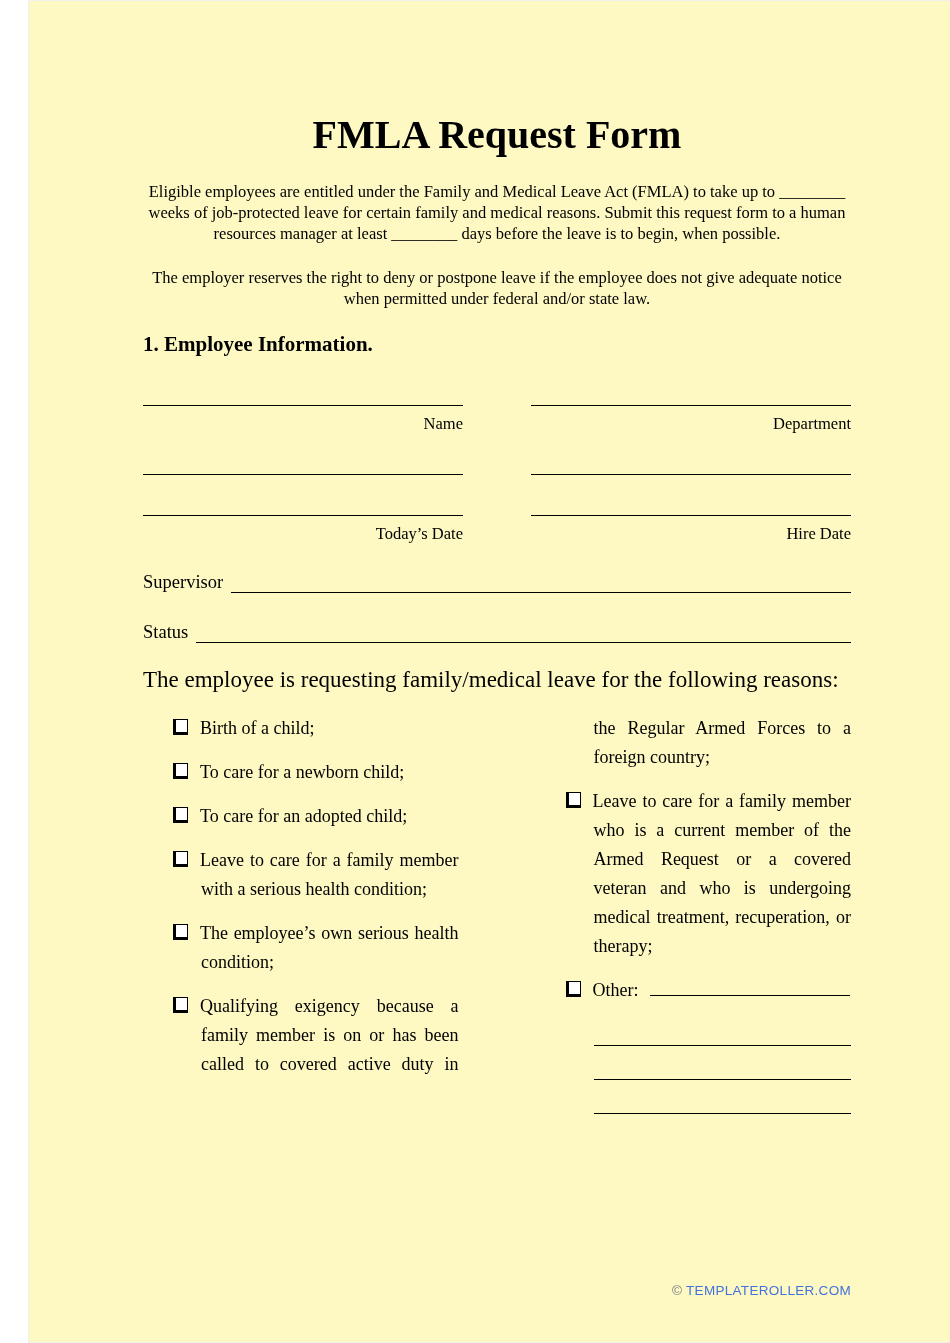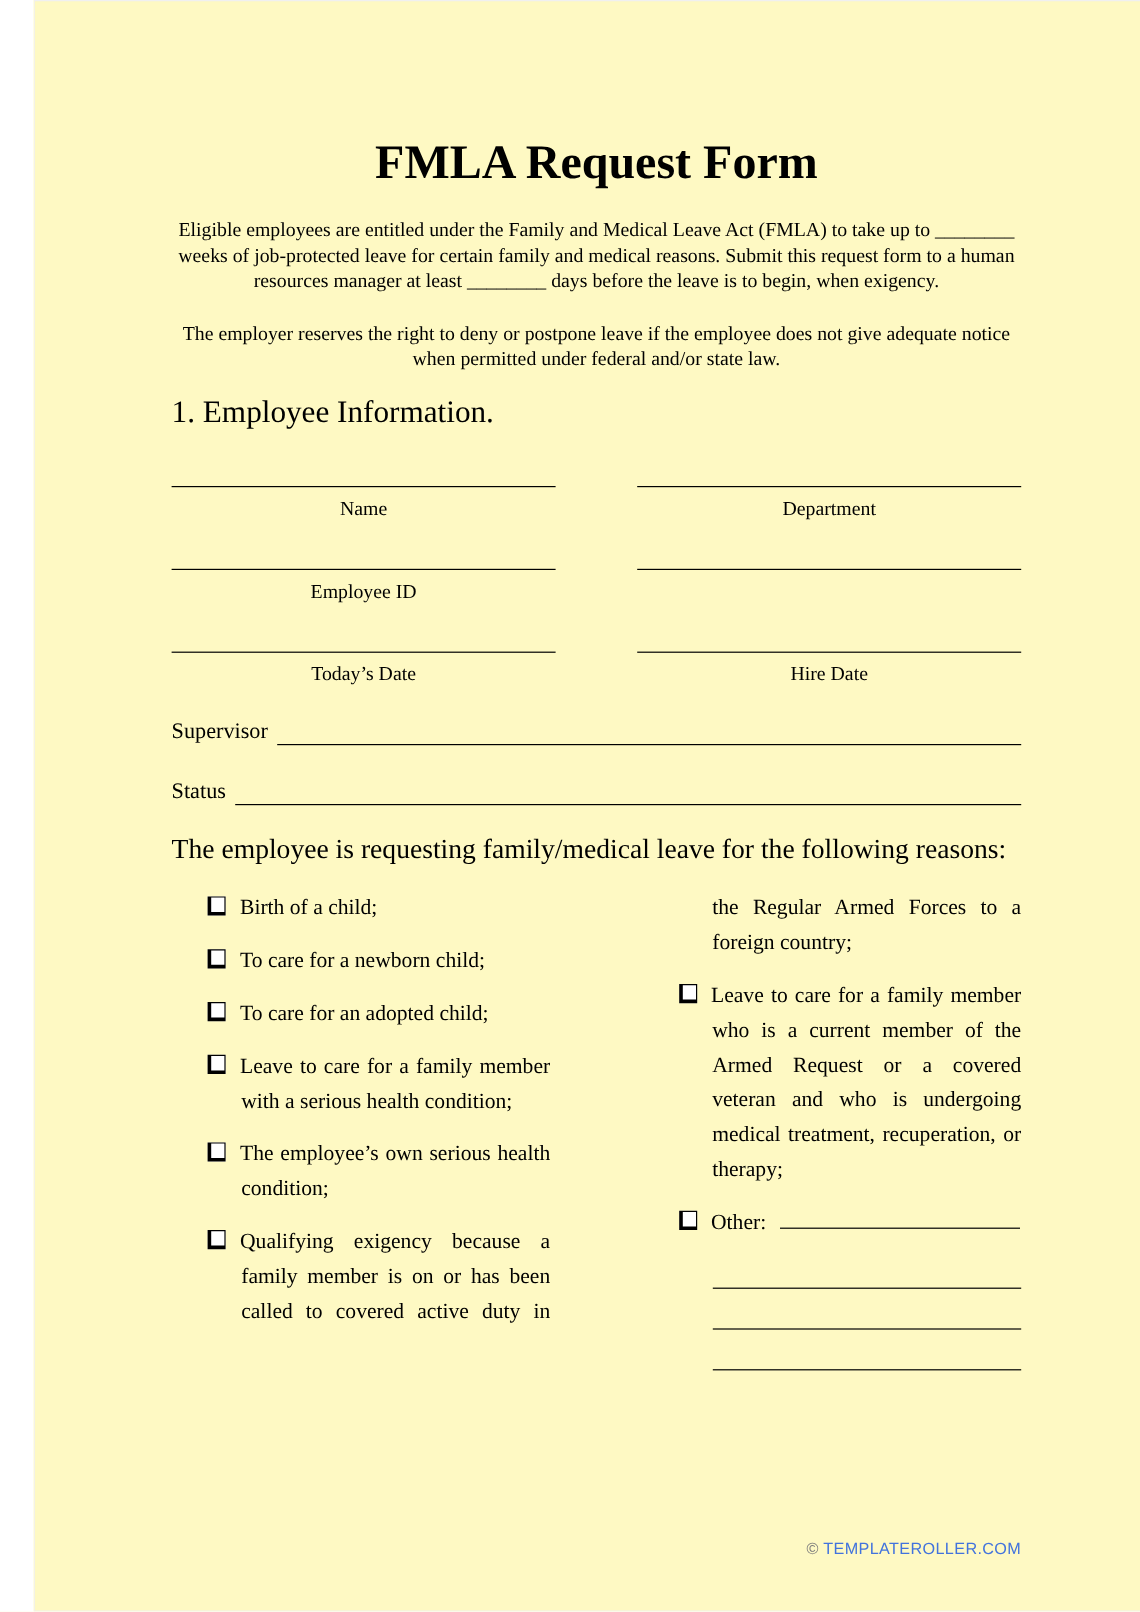--- a/index.html
+++ b/index.html
@@ -23,34 +23,34 @@
     font-weight:bold;
   }
   .centered-par{
     margin:23px 0 0 0;
     text-align:center;
     font-size:16.5px;
     line-height:21px;
   }
   .section-heading{
     margin:22px 0 0 0;
-    font-size:26px;
+    font-size:21px;
     line-height:26px;
-    font-weight:normal;
+    font-weight:bold;
   }
   .fields-grid{
     display:grid;
     grid-template-columns:1fr 1fr;
     column-gap:68px;
     row-gap:40px;
     margin-top:48px;
   }
   .field{text-align:center;}
   .field-line{border-bottom:1px solid #000;height:0;}
-  .field-label{margin-top:7px;font-size:16.5px;line-height:21px;}
+  .field-label{margin-top:7px;font-size:16.5px;line-height:21px;text-align:right;}
   .inline-field{
     display:flex;
     align-items:center;
     margin-top:26px;
     font-size:18.5px;
     line-height:24px;
   }
   .inline-field .fill-line{
     flex:1;
     border-bottom:1px solid #000;
@@ -121,38 +121,37 @@
   .footer .copy{color:#7a7a7a;}
   .footer .site-link{color:#4273dd;text-decoration:none;}
 </style>
 </head>
 <body>
 
 <div class="page">
 
   <h1 class="title">FMLA Request Form</h1>
 
-  <p class="centered-par">Eligible employees are entitled under the Family and Medical Leave Act (FMLA) to take up to ________ weeks of job-protected leave for certain family and medical reasons. Submit this request form to a human resources manager at least ________ days before the leave is to begin, when exigency.</p>
+  <p class="centered-par">Eligible employees are entitled under the Family and Medical Leave Act (FMLA) to take up to ________ weeks of job-protected leave for certain family and medical reasons. Submit this request form to a human resources manager at least ________ days before the leave is to begin, when possible.</p>
 
   <p class="centered-par">The employer reserves the right to deny or postpone leave if the employee does not give adequate notice when permitted under federal and/or state law.</p>
 
   <h2 class="section-heading">1. Employee Information.</h2>
 
   <div class="fields-grid">
     <div class="field">
       <div class="field-line"></div>
       <div class="field-label">Name</div>
     </div>
     <div class="field">
       <div class="field-line"></div>
       <div class="field-label">Department</div>
     </div>
     <div class="field">
       <div class="field-line"></div>
-      <div class="field-label">Employee ID</div>
     </div>
     <div class="field">
       <div class="field-line"></div>
     </div>
     <div class="field">
       <div class="field-line"></div>
       <div class="field-label">Today’s Date</div>
     </div>
     <div class="field">
       <div class="field-line"></div>

